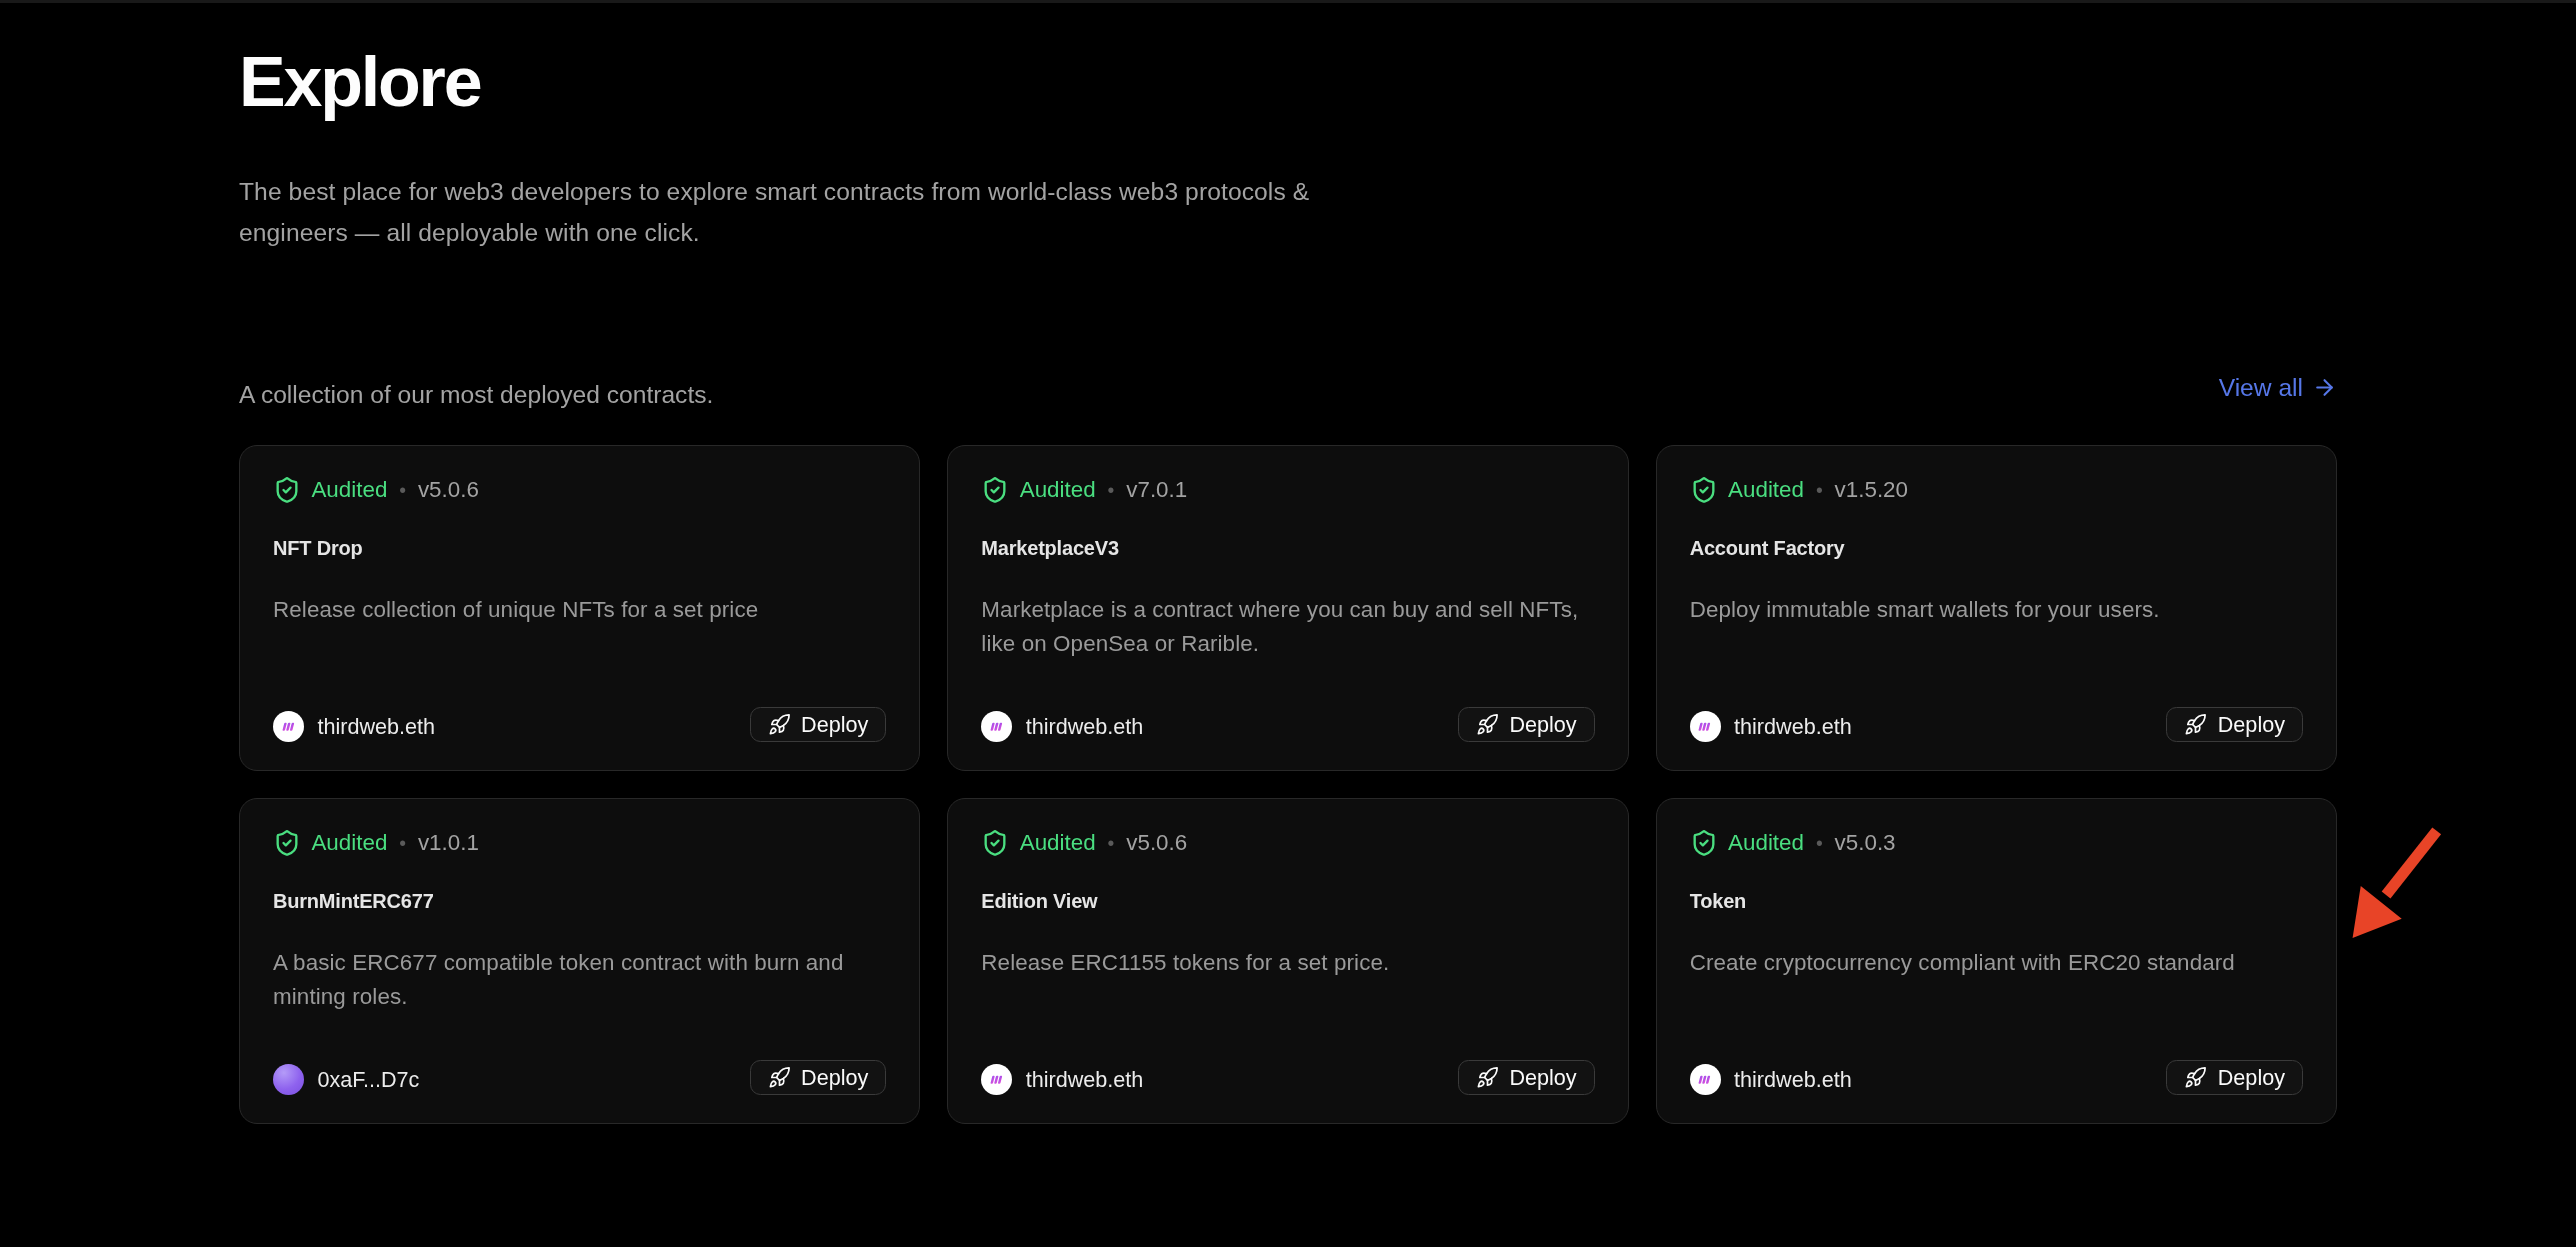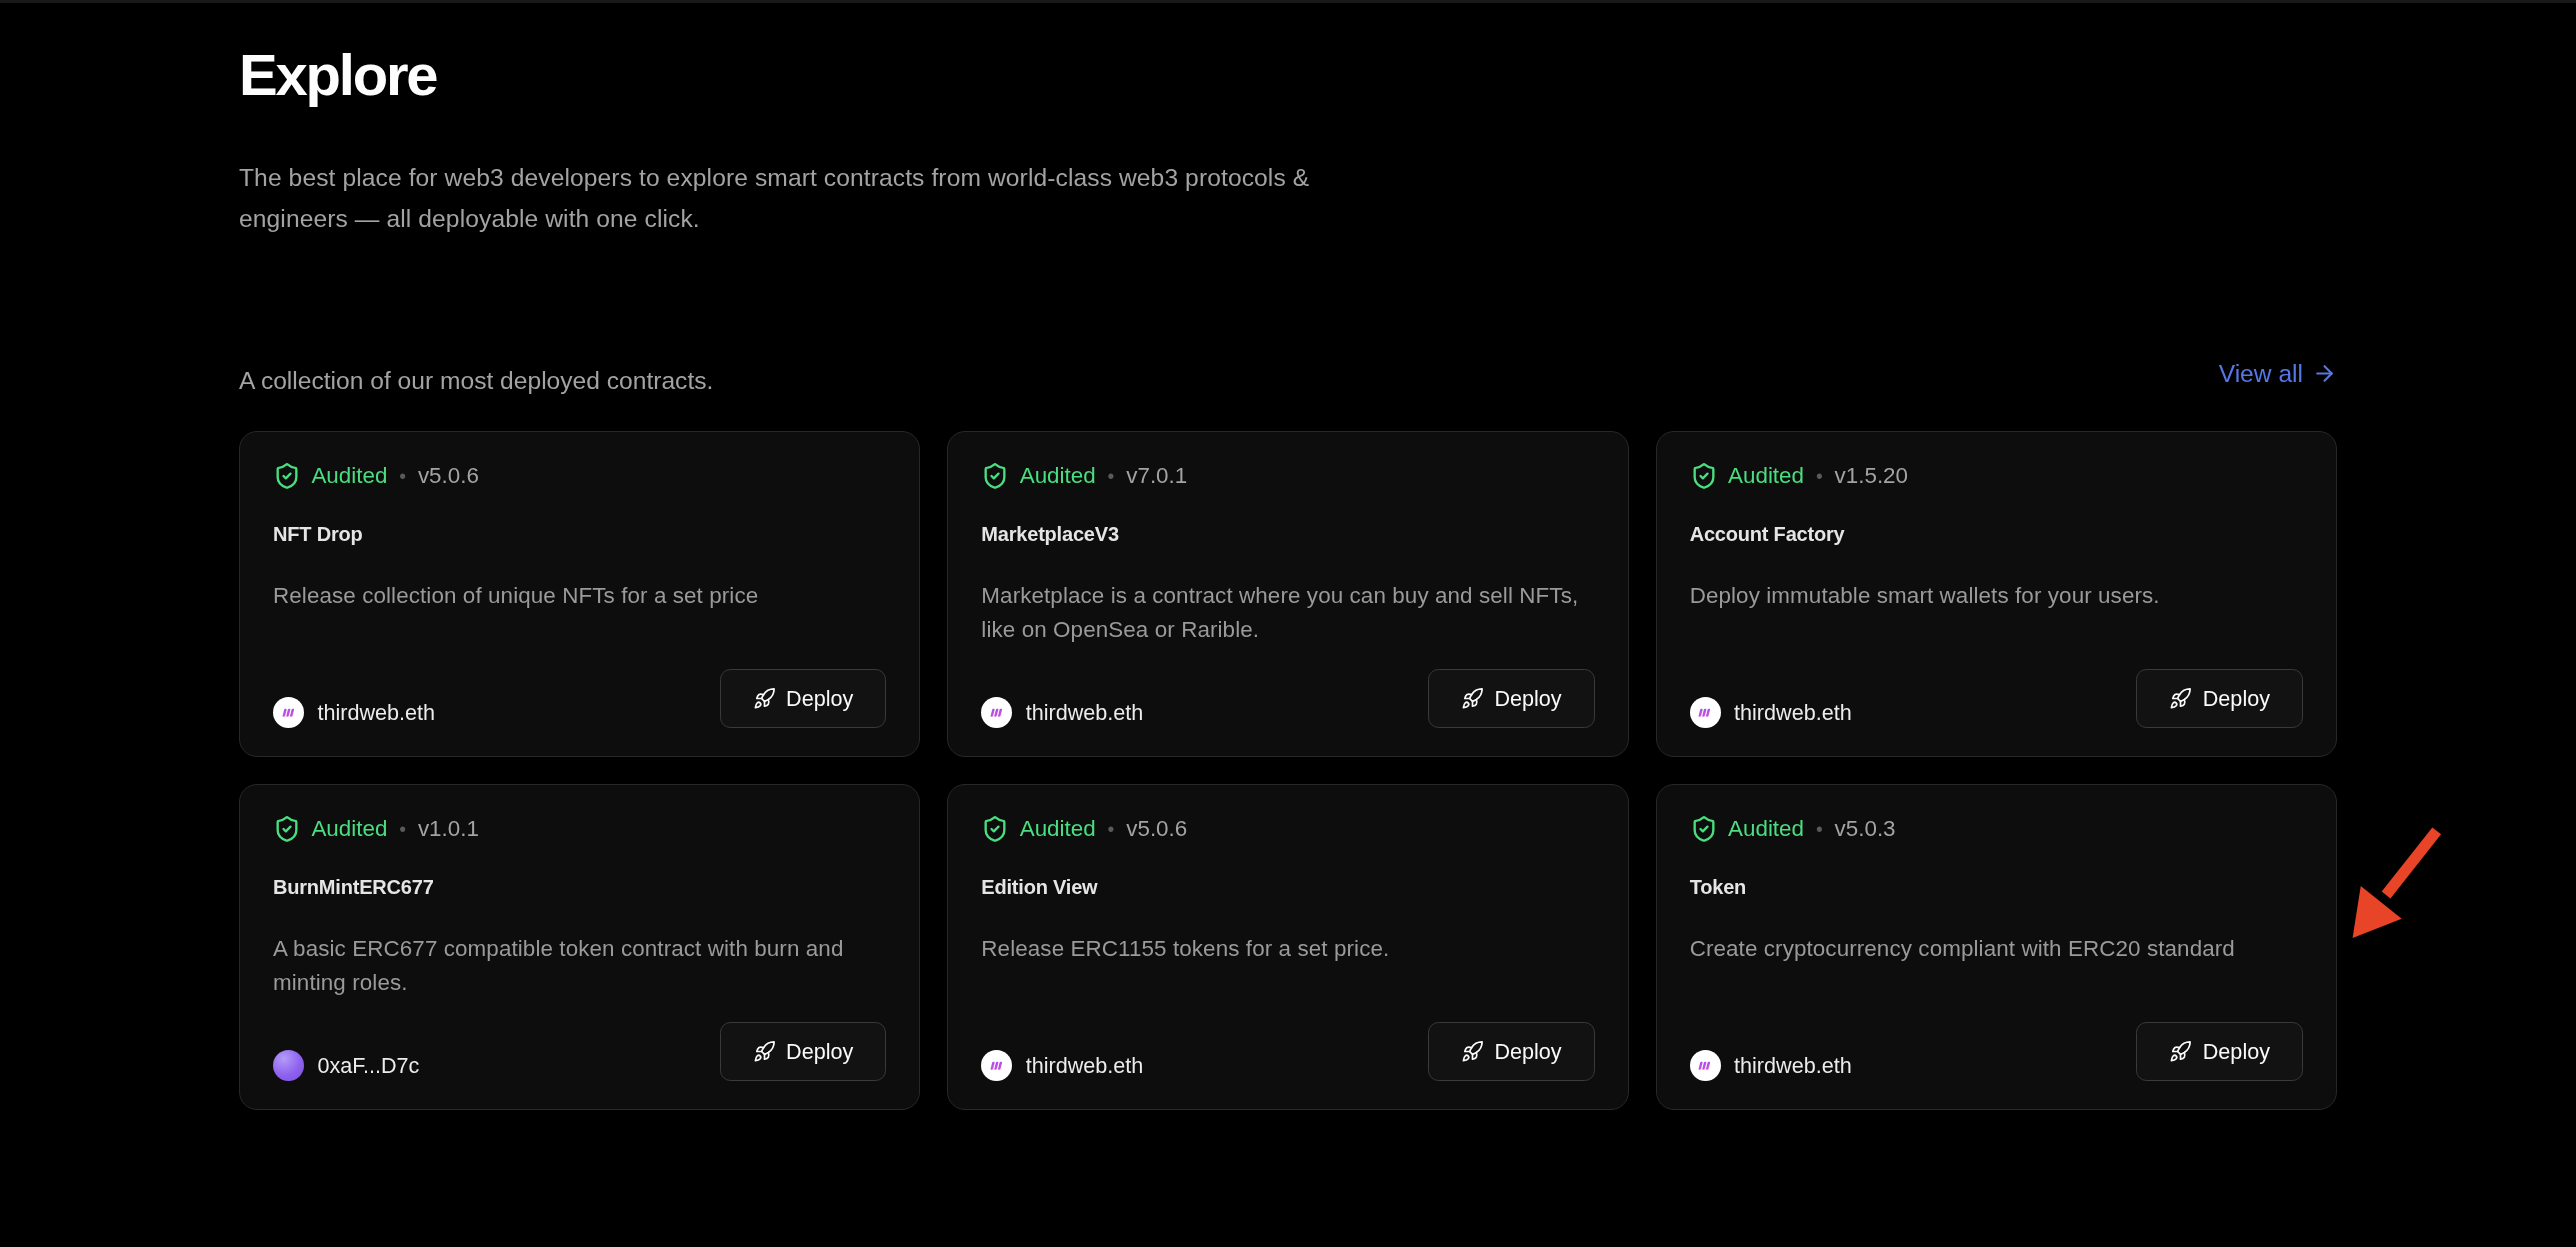--- a/index.html
+++ b/index.html
@@ -9,21 +9,21 @@
     font-family:"Liberation Sans","DejaVu Sans",sans-serif;
     color:#fff;
     overflow:hidden;
     position:relative;
   }
   .top-hairline { height:3px; width:100%; background:#191919; }
   .container { margin:0 239px; width:2098px; }
 
   h1.page-title {
     margin-top:39px;
-    font-size:58px;
+    font-size:70px;
     font-weight:700;
     letter-spacing:-2.2px;
     color:#fdfdfd;
     line-height:1.15;
   }
   p.page-subtitle {
     margin-top:48px;
     font-size:24.6px;
     line-height:1.7;
     color:#a3a3a3;
@@ -123,22 +123,22 @@
   }
   .avatar-thirdweb { background:#ffffff; }
   .avatar-thirdweb svg { width:19.4px; height:19.4px; }
   .avatar-address {
     background:radial-gradient(circle at 35% 28%, #b49bf8 0%, #8e62ee 55%, #7a4fe0 100%);
   }
   .deploy-btn {
     display:flex;
     align-items:center;
     gap:10.4px;
-    height:59px;
-    padding:0 32px;
+    height:35px;
+    padding:0 17px;
     background:#121212;
     border:1.5px solid #3a3a3a;
     border-radius:10.4px;
     font-family:inherit;
     font-size:21.6px;
     color:#fafafa;
     cursor:pointer;
   }
   .deploy-btn svg { width:23px; height:23px; }
 

